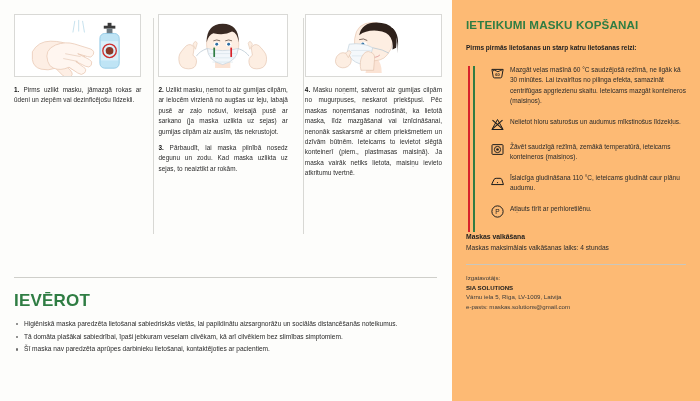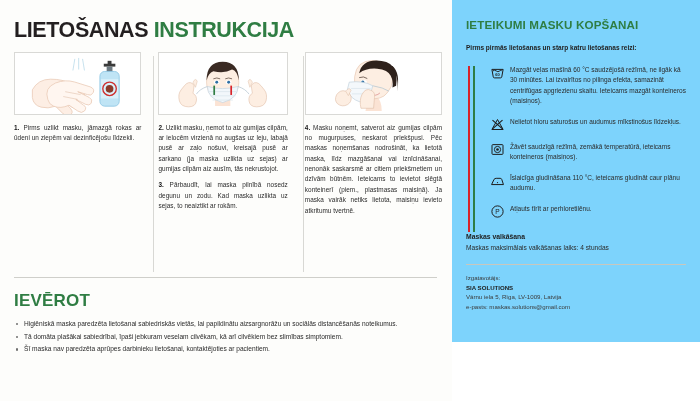--- a/index.html
+++ b/index.html
@@ -85,22 +85,22 @@
   }
   .note-list li::before {
     content:"";
     position:absolute; left:2px; top:4px;
     width:2.4px; height:2.4px; border-radius:50%;
     background:#6f6f6f;
   }
 
   
   .right {
-    width:248px; height:342px;
-    background:#7dd3fc;
+    width:248px; height:401px;
+    background:#fdba74;
     padding:16px 14px 0 14px;
     position:relative;
   }
   .right-title {
     color:#2f7d43;
     font-weight:bold;
     font-size:11.6px;
     letter-spacing:0.15px;
     margin:2px 0 12px 0;
   }
@@ -131,24 +131,20 @@
   .foot p { margin:0; font-size:6.1px; line-height:1.58; color:#3a3a3a; }
   .foot p.bold { font-weight:bold; color:#1d1d1d; }
 </style>
 </head>
 <body>
 
 <div class="page">
 
   <div class="left">
 
-    <h1 class="main-title">
-      <span>LIETOŠANAS</span>
-      <span class="accent">INSTRUKCIJA</span>
-    </h1>
 
     <div class="steps">
       <div class="vdiv v1"></div>
       <div class="vdiv v2"></div>
 
       <div class="step-col c1">
         <div class="imgbox">
           <svg viewBox="0 0 130 63">
 
             <g stroke="#bcdcea" stroke-width="1" fill="none" opacity=".85">

